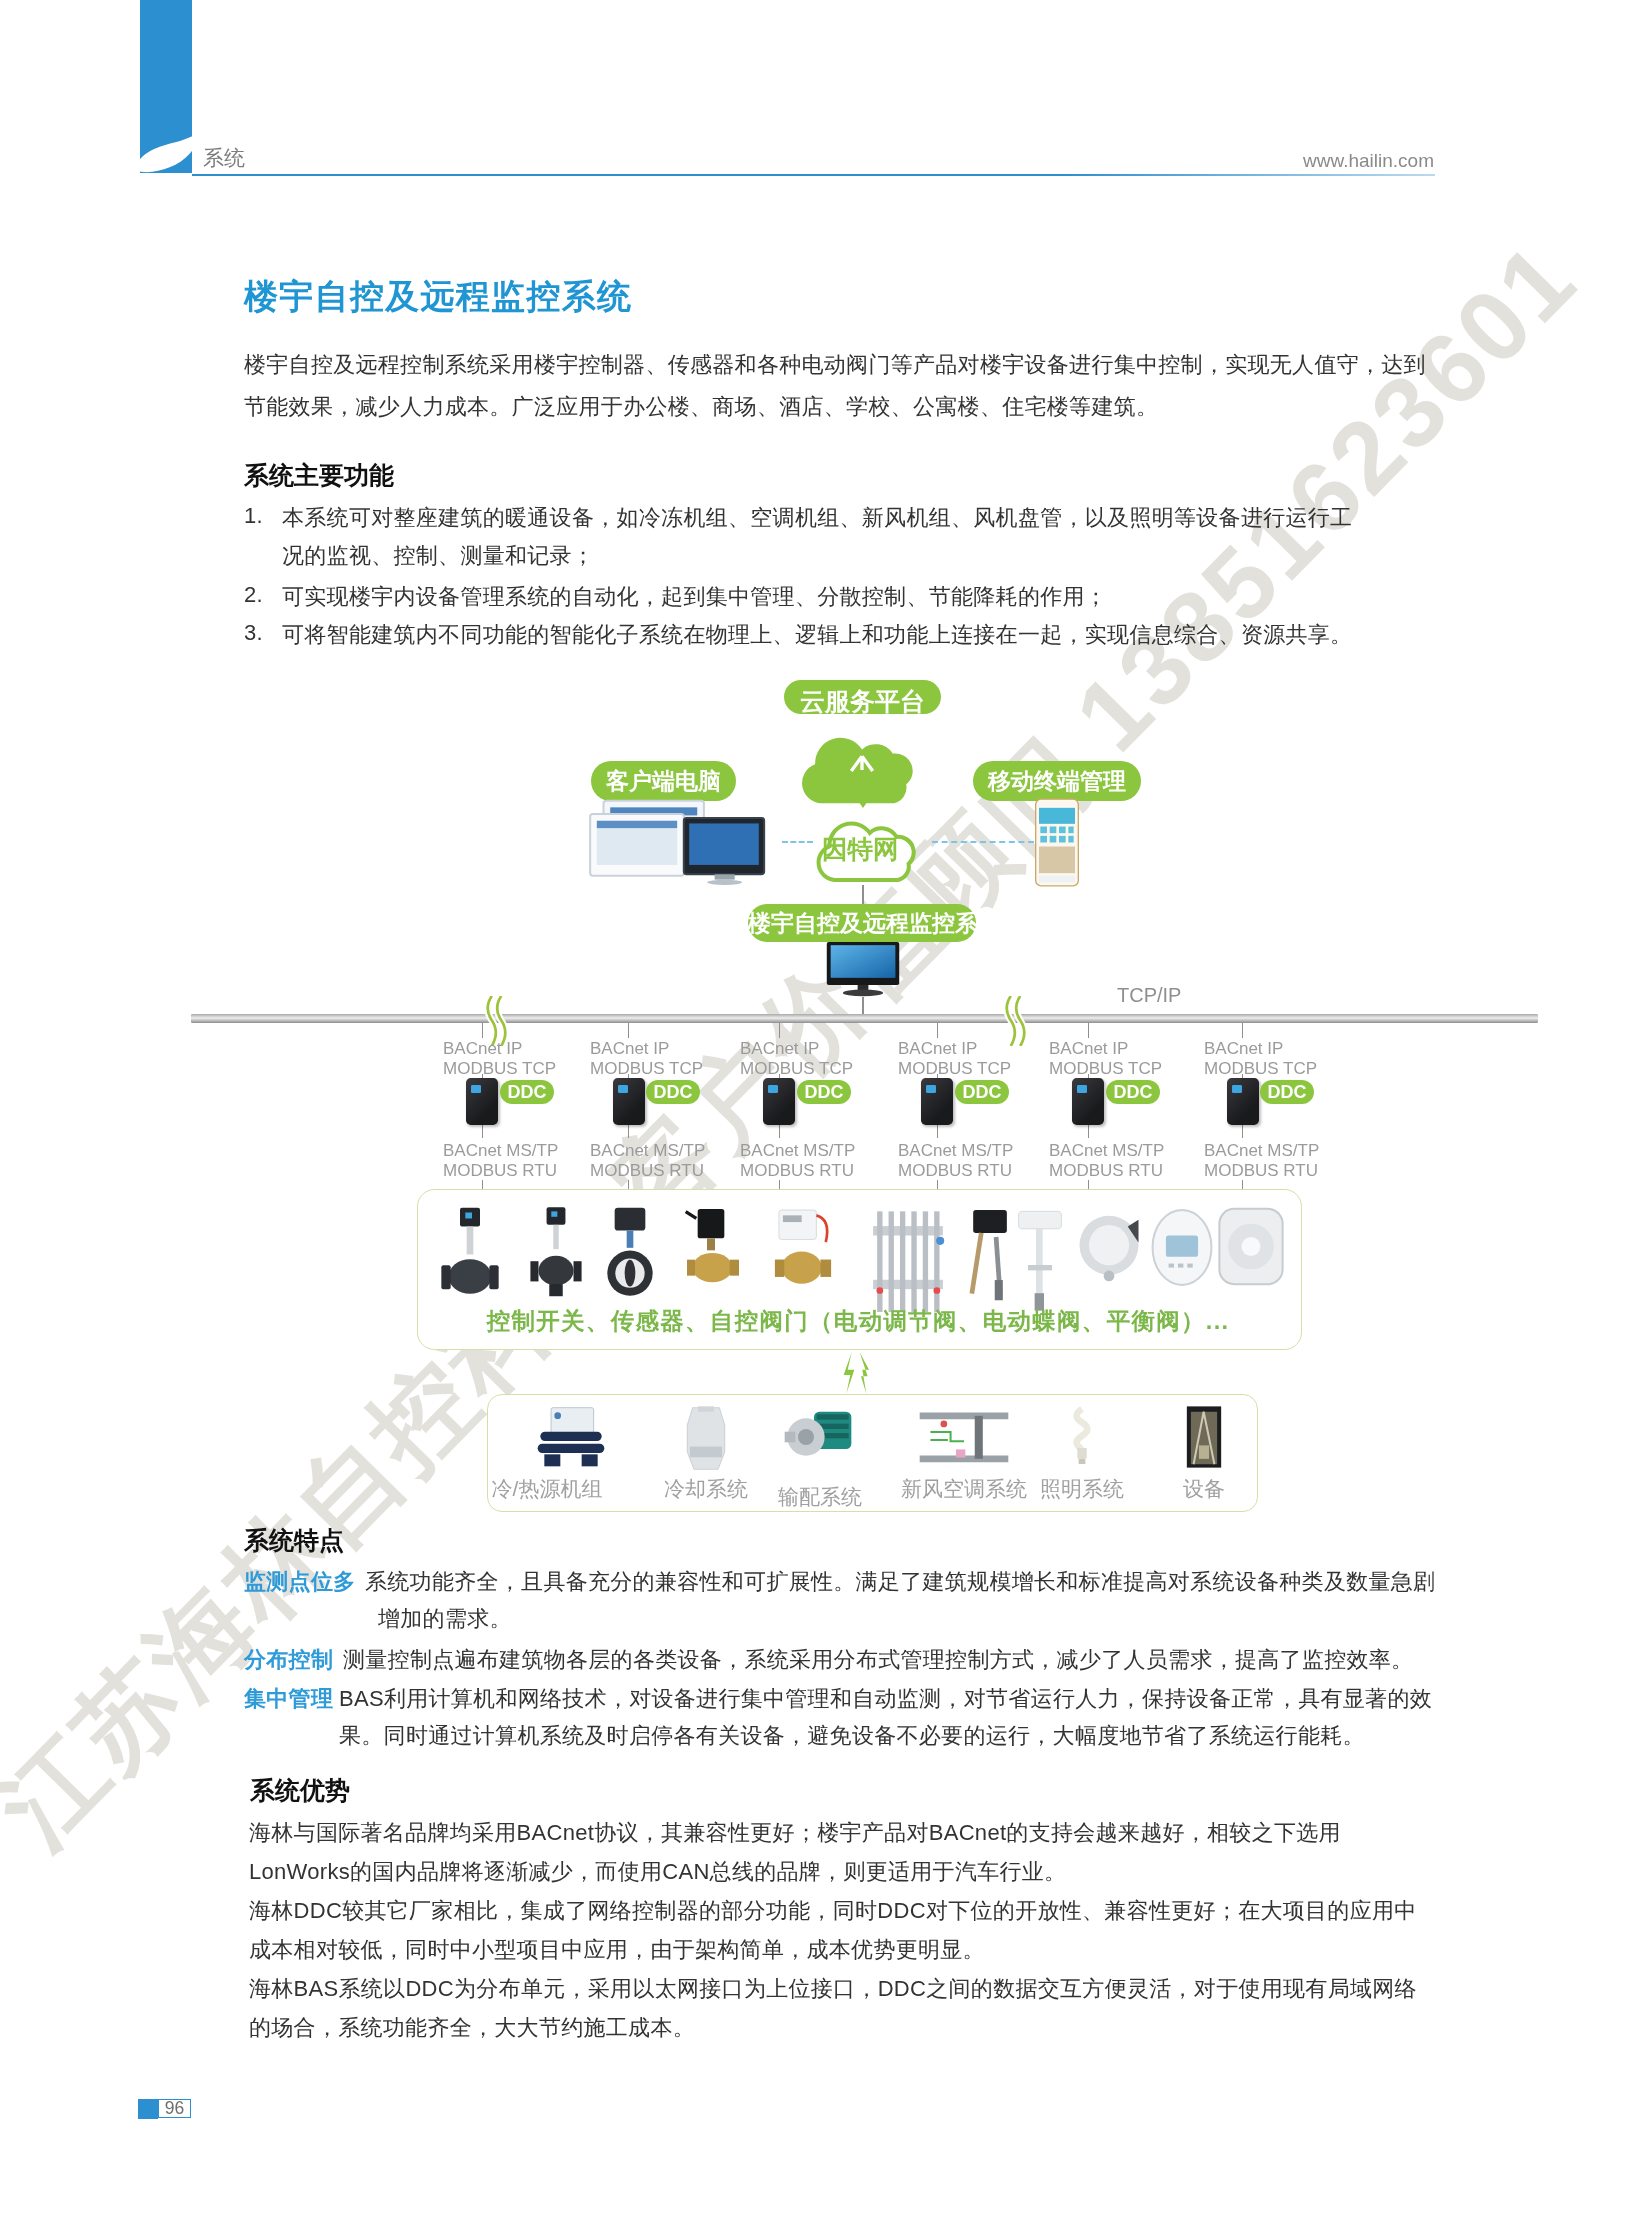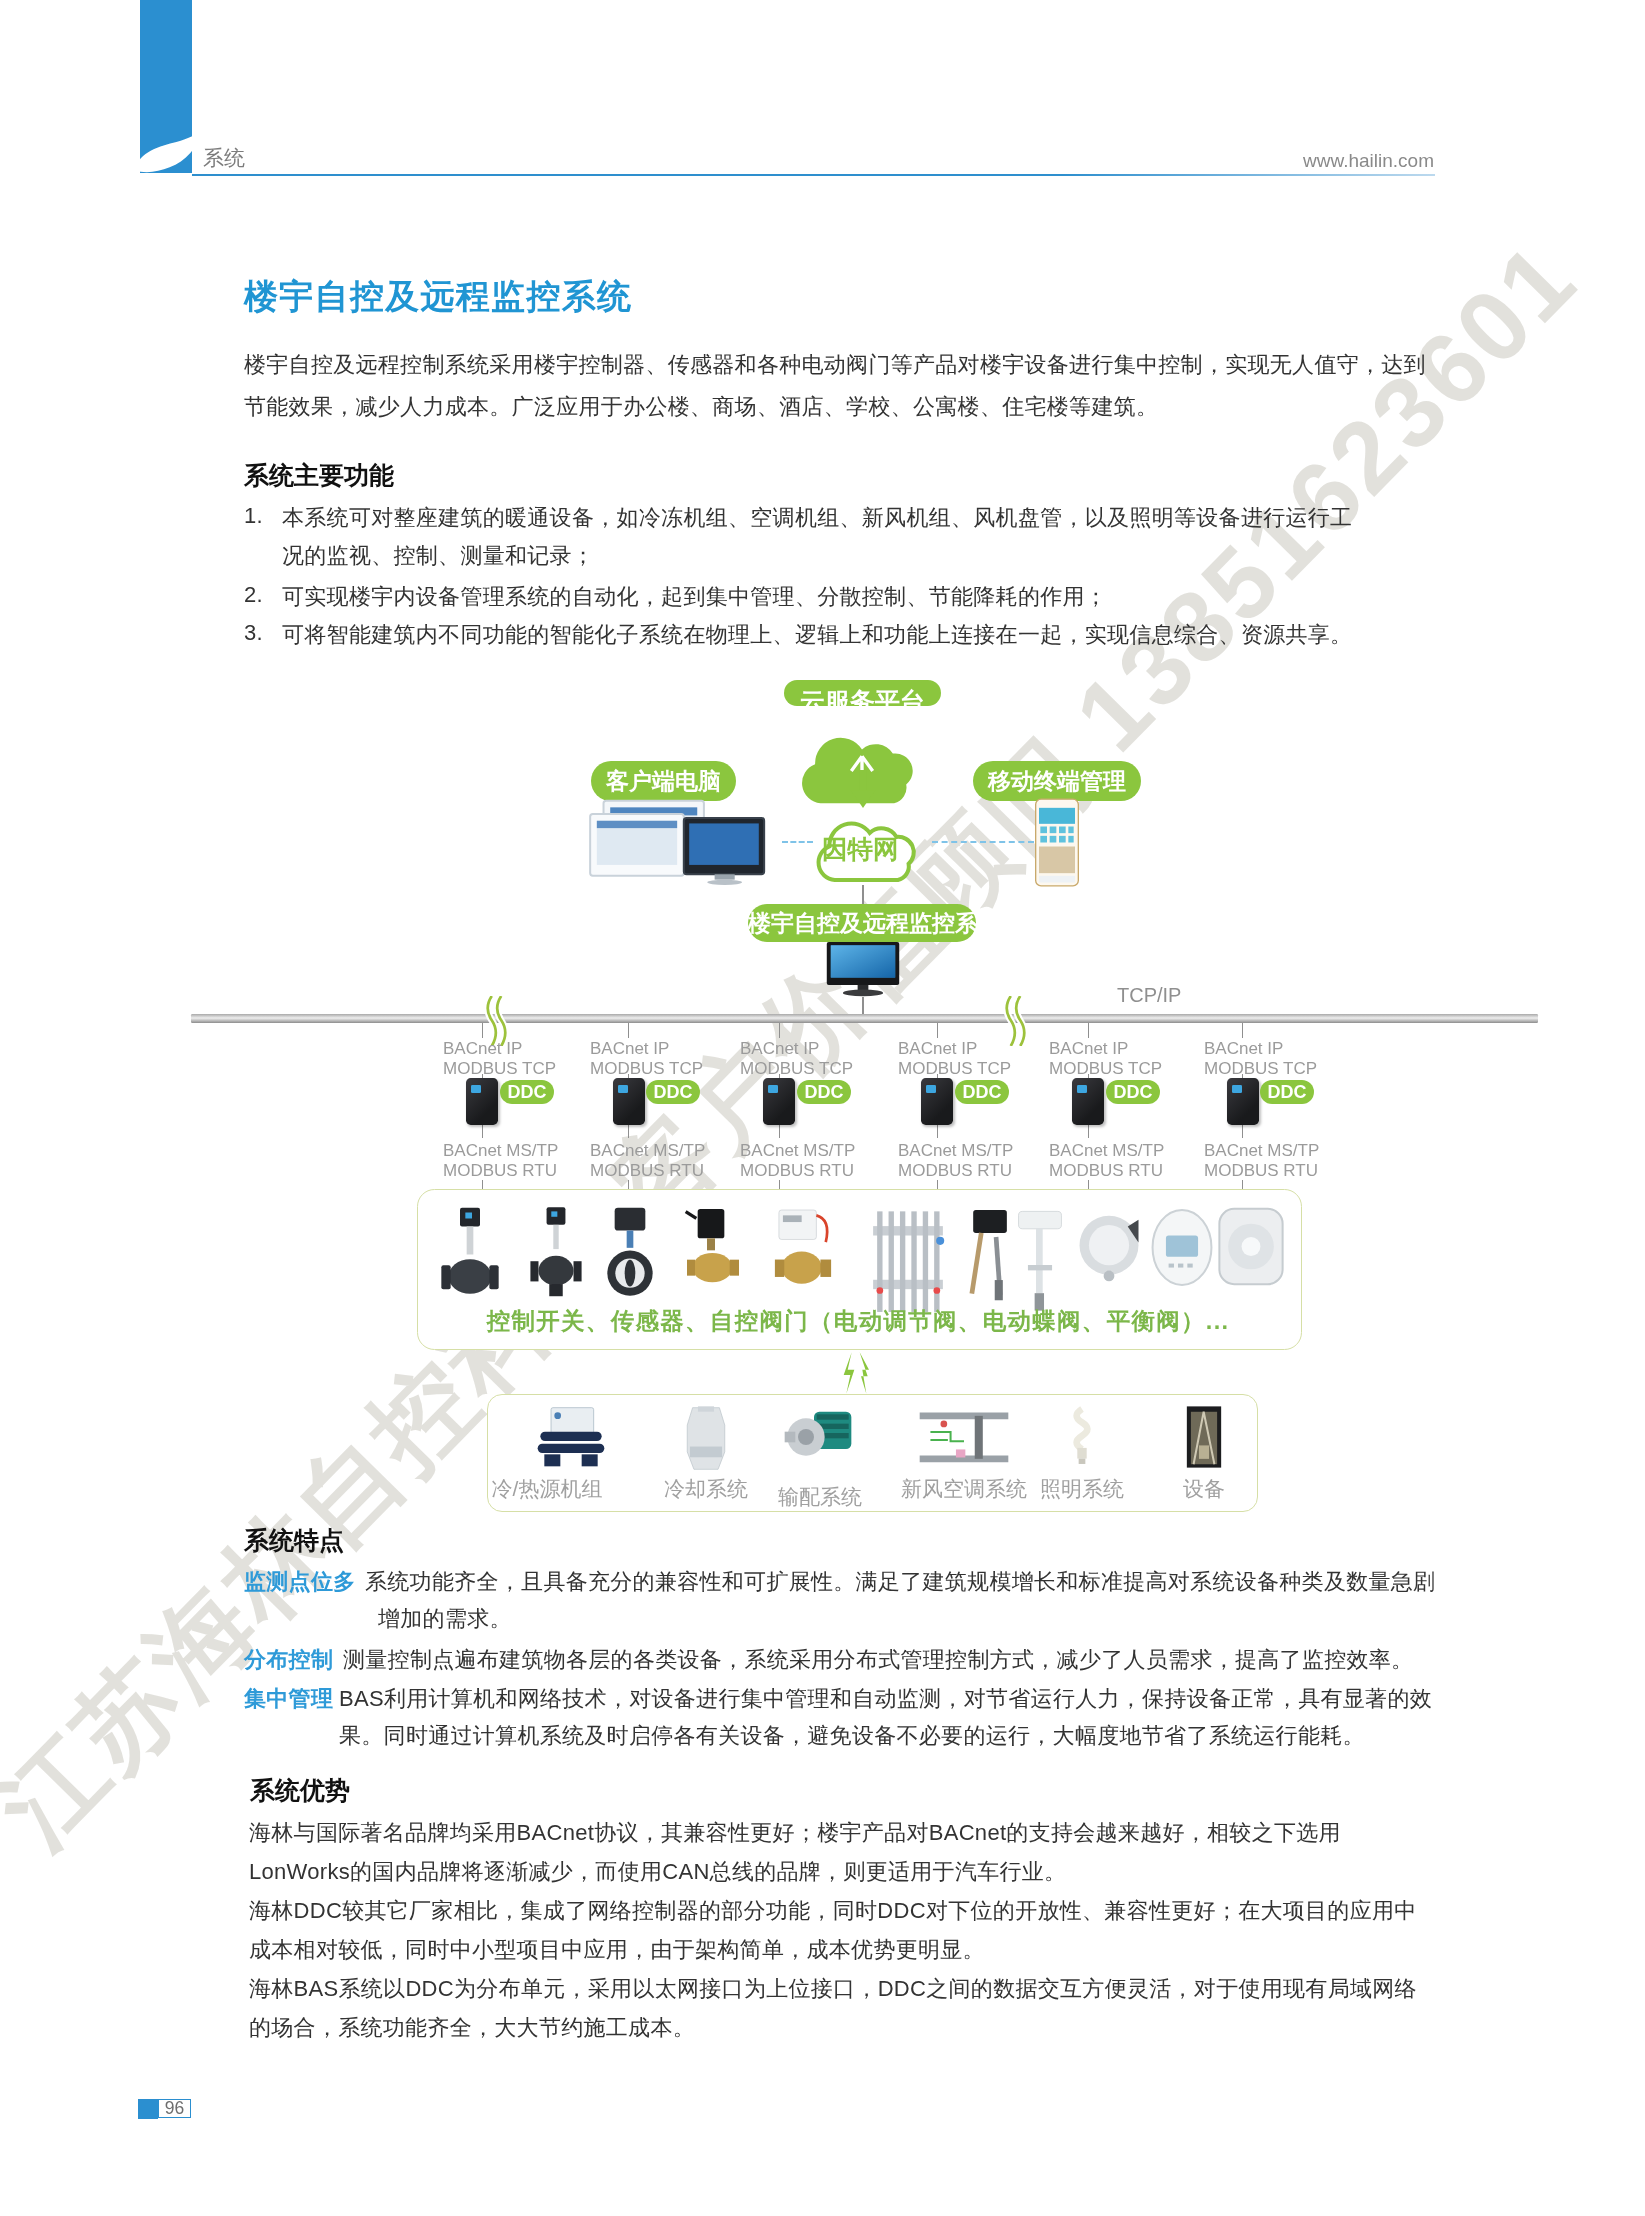--- a/index.html
+++ b/index.html
@@ -67,21 +67,21 @@
 
   <div class="abs sec-heading nowrap" style="left:244px;top:459px;">系统主要功能</div>
   <div class="abs body-line nowrap" style="left:244px;top:503px;">1.</div>
   <div class="abs body-line nowrap" style="left:282px;top:503px;">本系统可对整座建筑的暖通设备，如冷冻机组、空调机组、新风机组、风机盘管，以及照明等设备进行运行工</div>
   <div class="abs body-line nowrap" style="left:282px;top:541px;">况的监视、控制、测量和记录；</div>
   <div class="abs body-line nowrap" style="left:244px;top:582px;">2.</div>
   <div class="abs body-line nowrap" style="left:282px;top:582px;">可实现楼宇内设备管理系统的自动化，起到集中管理、分散控制、节能降耗的作用；</div>
   <div class="abs body-line nowrap" style="left:244px;top:620px;">3.</div>
   <div class="abs body-line nowrap" style="left:282px;top:620px;">可将智能建筑内不同功能的智能化子系统在物理上、逻辑上和功能上连接在一起，实现信息综合、资源共享。</div>
 
-  <div class="pill" style="left:784px;top:680px;width:157px;height:26px;line-height:43px;font-size:25px;">云服务平台</div>
+  <div class="pill" style="left:784px;top:680px;width:157px;height:34px;line-height:43px;font-size:25px;">云服务平台</div>
 
   <svg class="abs" style="left:787px;top:724px;width:150px;height:86px;" viewBox="0 0 224 128">
     <path d="M50,118 a30,30 0 0 1 -8,-58 a38,38 0 0 1 70,-22 a30,30 0 0 1 46,6 a26,26 0 0 1 20,46 a24,24 0 0 1 -18,28 z" fill="#8bc63e"></path>
     <path d="M112,100 L112,52 M112,48 L96,70 M112,48 L128,70" stroke="#ffffff" stroke-width="5" fill="none"></path>
   </svg>
 
   <svg class="abs" style="left:848px;top:770px;width:30px;height:38px;" viewBox="0 0 44 56">
     <line x1="22" y1="0" x2="22" y2="34" stroke="#8bc63e" stroke-width="9"></line>
     <polygon points="4,30 40,30 22,56" fill="#8bc63e"></polygon>
   </svg>

